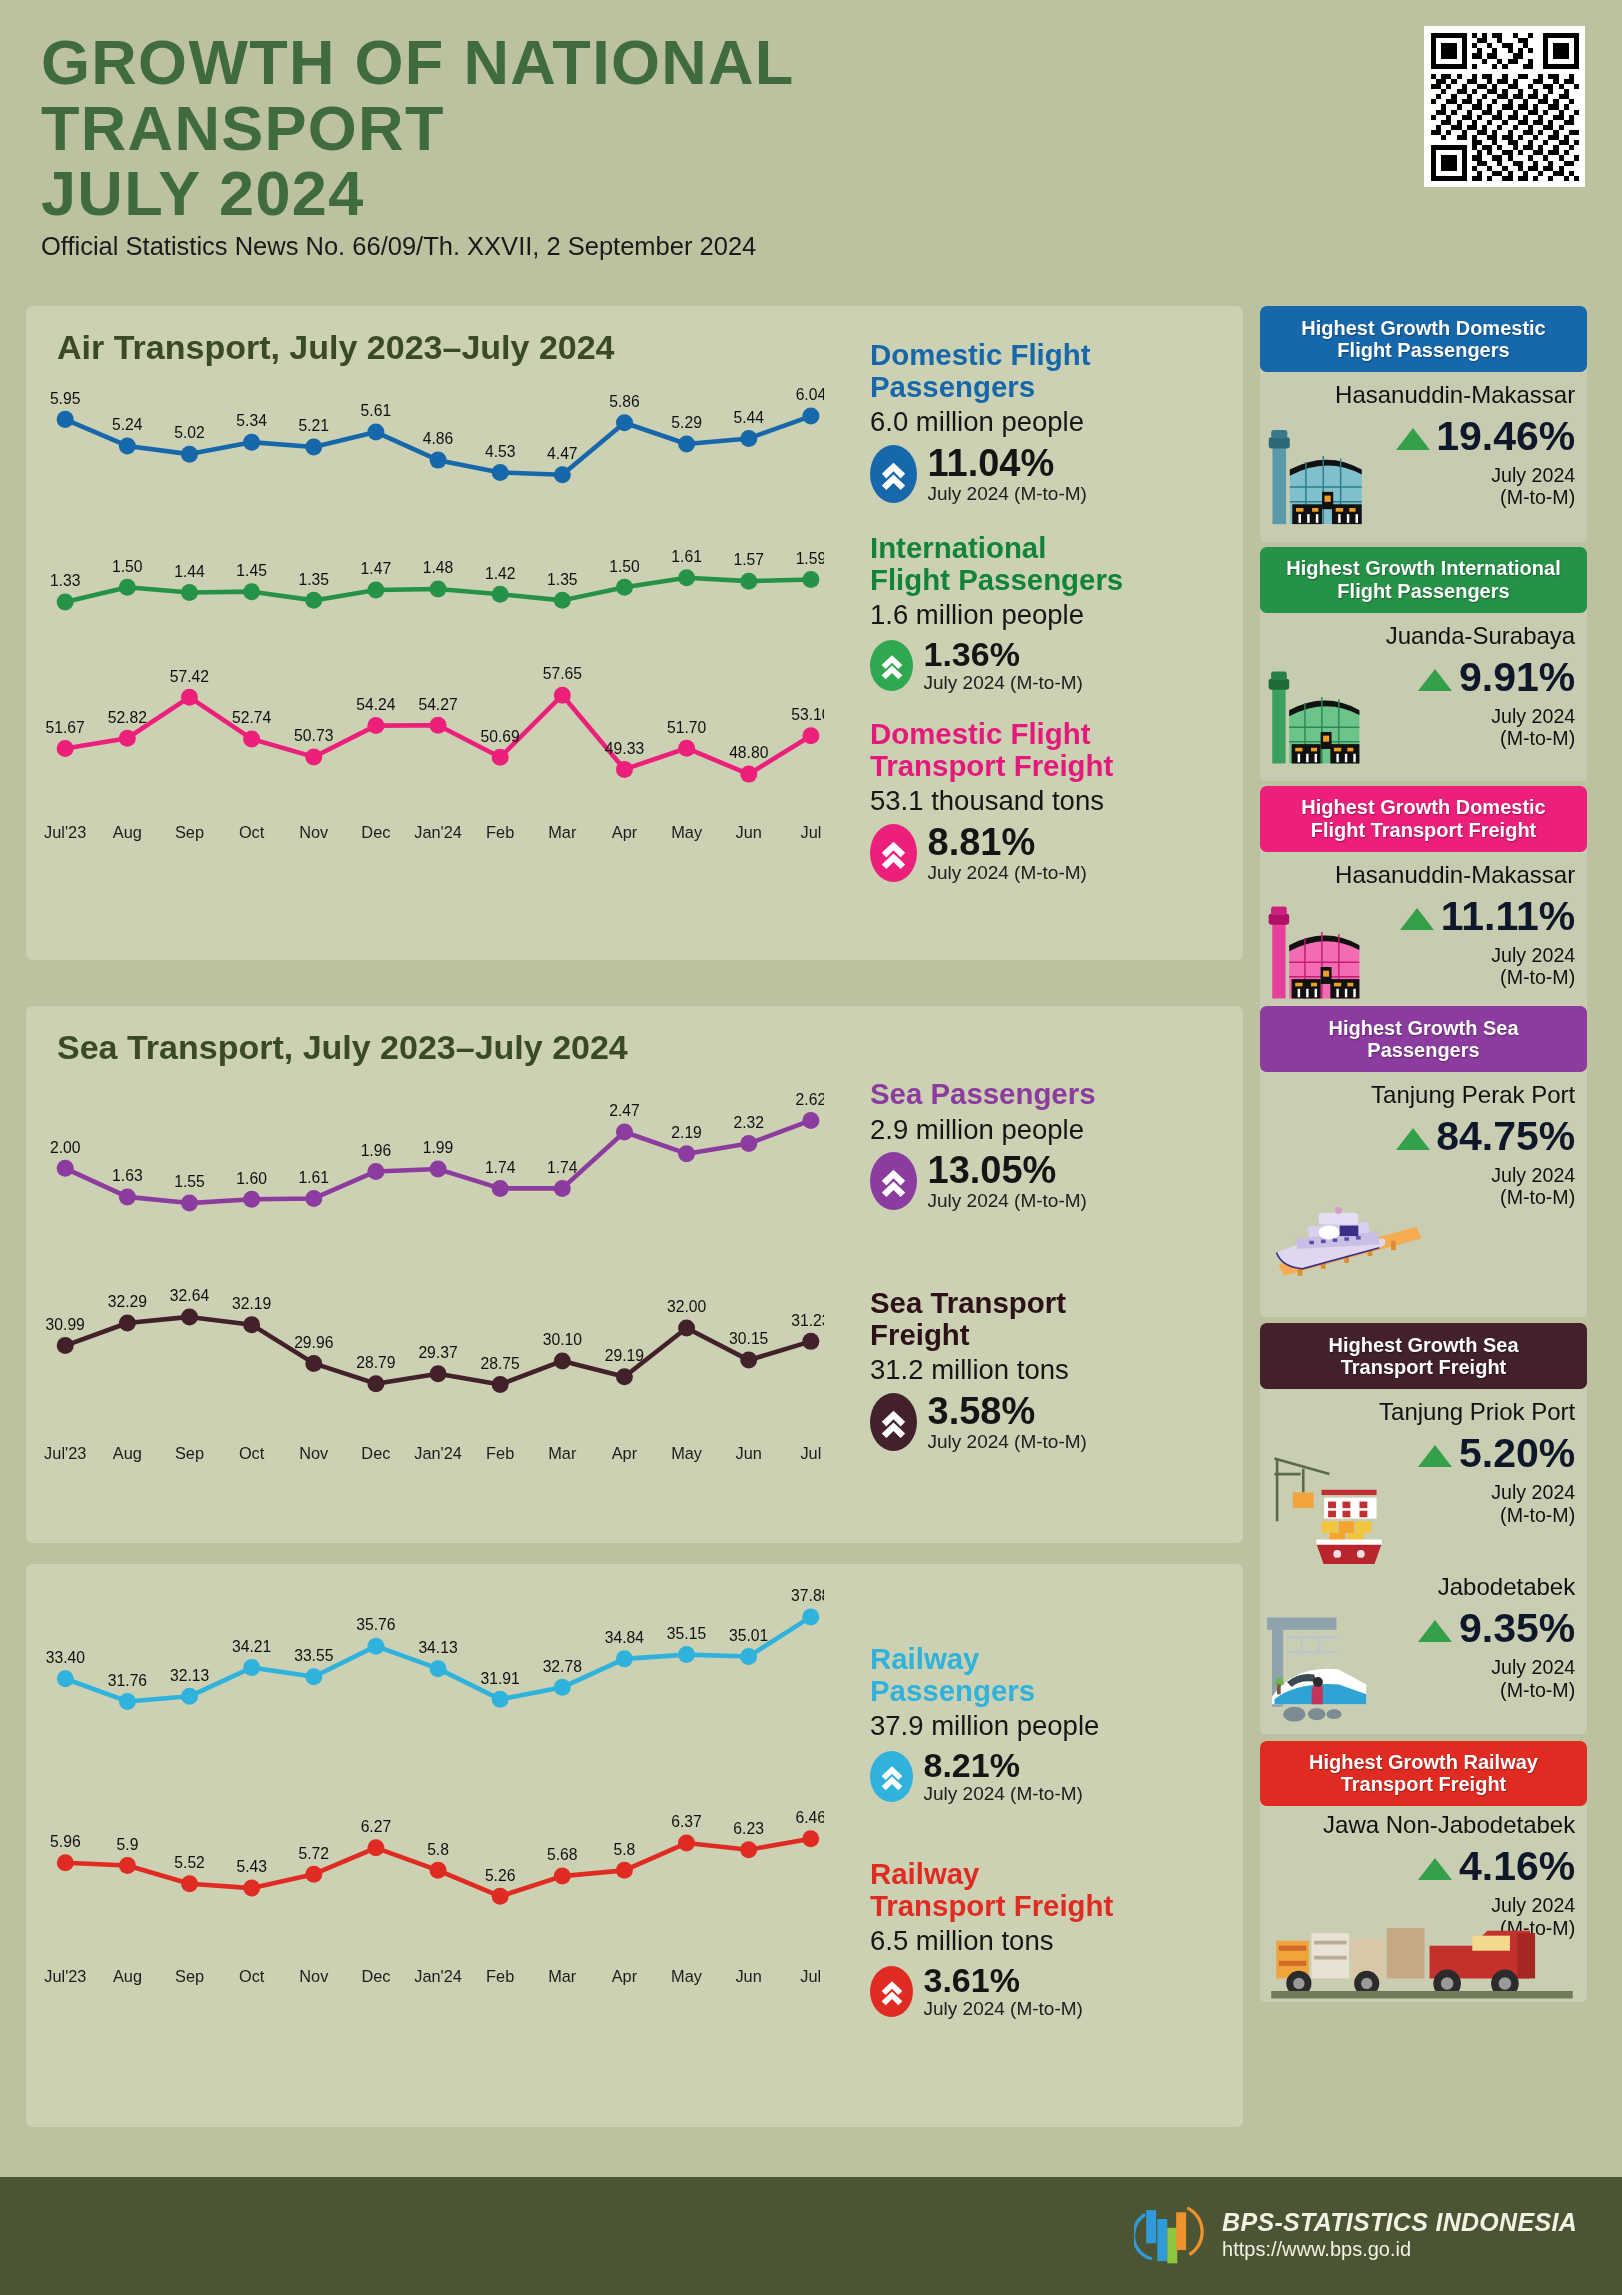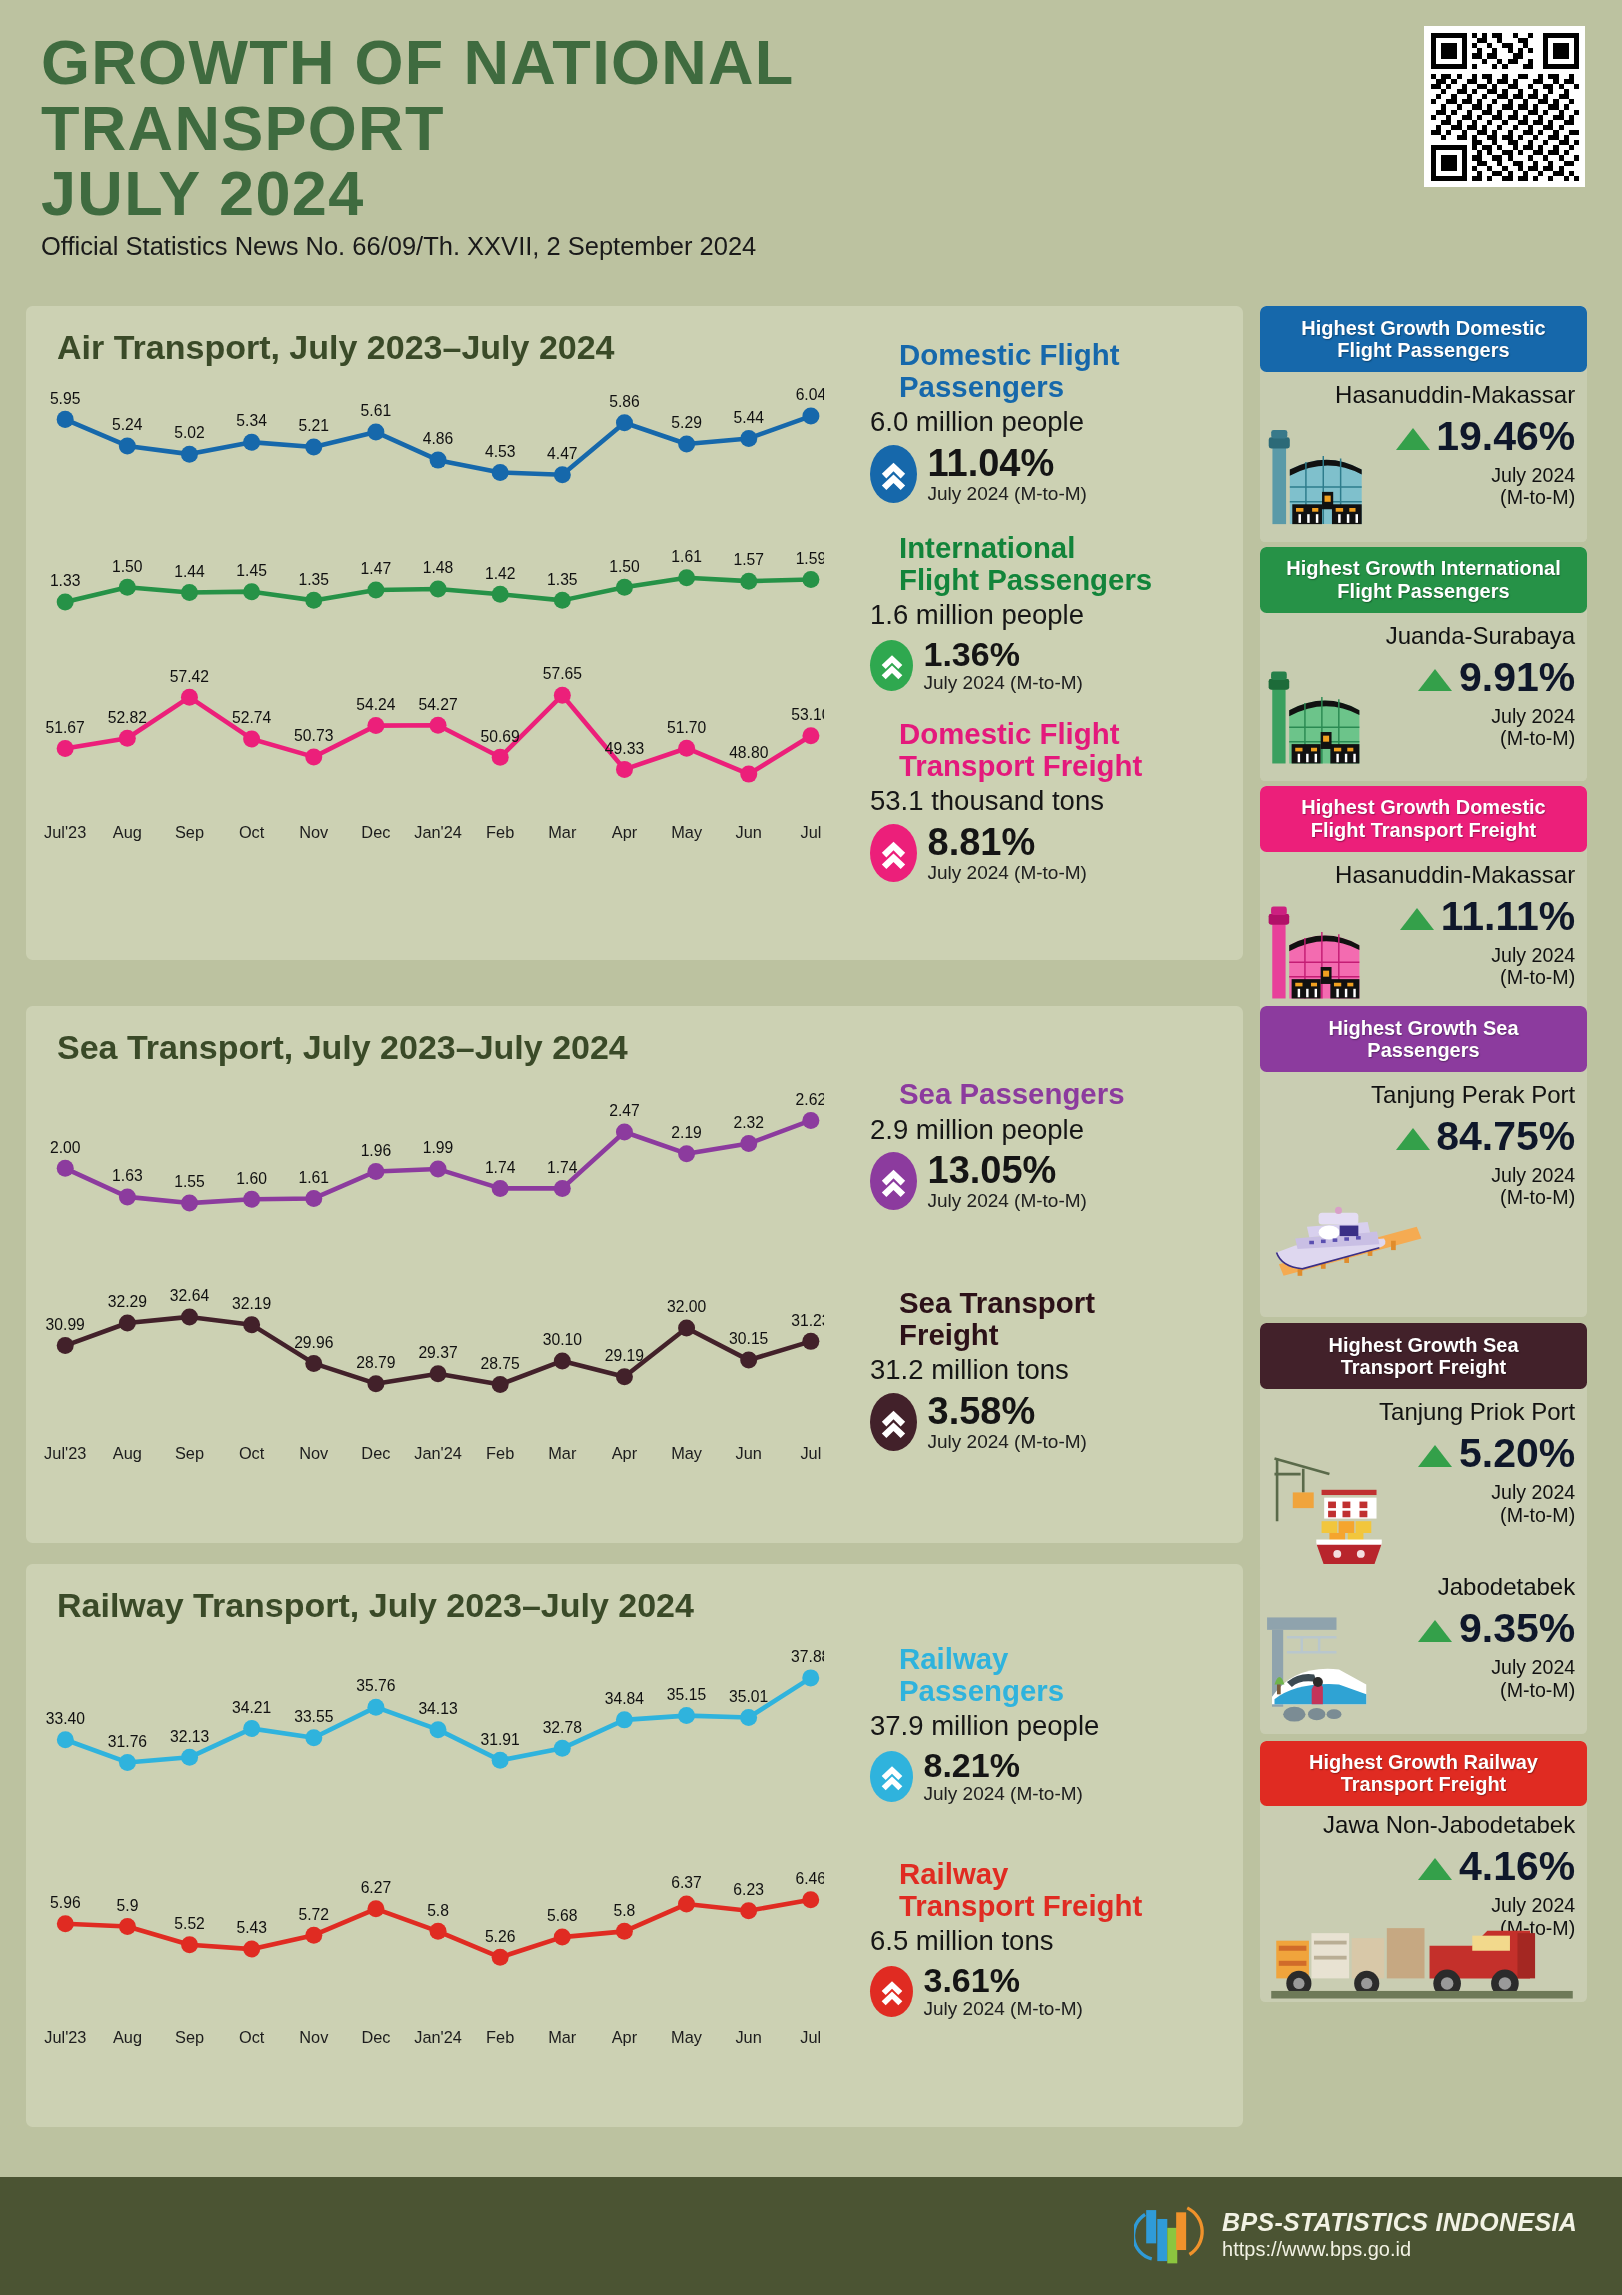--- a/index.html
+++ b/index.html
@@ -46,21 +46,21 @@
   .sidebody { position:relative; height:170px; background:#c7ccb0; }
   .sideplace { position:absolute; right:11.8px; top:9.2px; font-size:24px; color:#111; white-space:nowrap;}
   .sidepct { position:absolute; right:11.8px; top:41px; font-size:41px; font-weight:bold; color:#0f172a;}
   .sidedate { position:absolute; right:11.8px; top:92px; font-size:19.6px; color:#111; text-align:right; line-height:1.15;}
   .uptri { display:inline-block; width:0;height:0;
     border-left:17px solid transparent;border-right:17px solid transparent;
     border-bottom:22px solid #34a04a; vertical-align:middle; margin-right:6.5px;}
 
   
   .callout { position:absolute; }
-  .co-title { font-size:29.4px; font-weight:bold; line-height:1.08;margin-left:29px; }
+  .co-title { font-size:29.4px; font-weight:bold; line-height:1.08; }
   .co-val { font-size:27.5px; color:#161616; margin-top:3.9px; }
   .co-row { display:flex; align-items:center; margin-top:5.2px; }
   .co-badge {
     width:47px;height:58px;border-radius:50%;
     display:flex;align-items:center;justify-content:center;
     flex:0 0 auto; margin-right:10.5px;
   }
   .co-badge svg{display:block}
   .co-pct { font-size:38px;font-weight:bold;color:#151515;line-height:1;}
   .co-date { font-size:19px;color:#202020;margin-top:1.3px;}
@@ -829,21 +829,20 @@
         </div>
         <div class="sidedate">
           <div>July 2024</div>
           <div>(M-to-M)</div>
         </div>
       </div>
     </div>
   </div>
 
   <div class="section" id="sec-rail" style="top:1564px;height:563px;">
-    <div class="sec-title">Railway Transport, July 2023–July 2024</div>
     <div class="chartwrap">
       <svg class="linechart" id="chart-rail" width="785" height="510" style="position:absolute;left:13px;top:13px;" viewBox="0 0 1200 780">
           <path d="M40.0 155.6 L135.0 190.3 L230.0 182.5 L325.0 138.5 L420.0 152.5 L515.0 105.8 L610.0 140.2 L705.0 187.1 L800.0 168.7 L895.0 125.2 L990.0 118.7 L1085.0 121.6 L1180.0 61.0" fill="none" stroke="#2fb3dd" stroke-width="7" stroke-linejoin="round" stroke-linecap="round"></path>
           <circle cx="40" cy="155.63380281690144" r="13" fill="#2fb3dd"></circle>
           <text x="40" y="131.63380281690144" class="ptlbl">33.40</text>
           <circle cx="135" cy="190.28169014084506" r="13" fill="#2fb3dd"></circle>
           <text x="135" y="166.28169014084506" class="ptlbl">31.76</text>
           <circle cx="230" cy="182.4647887323943" r="13" fill="#2fb3dd"></circle>
           <text x="230" y="158.4647887323943" class="ptlbl">32.13</text>
           <circle cx="325" cy="138.52112676056336" r="13" fill="#2fb3dd"></circle>

